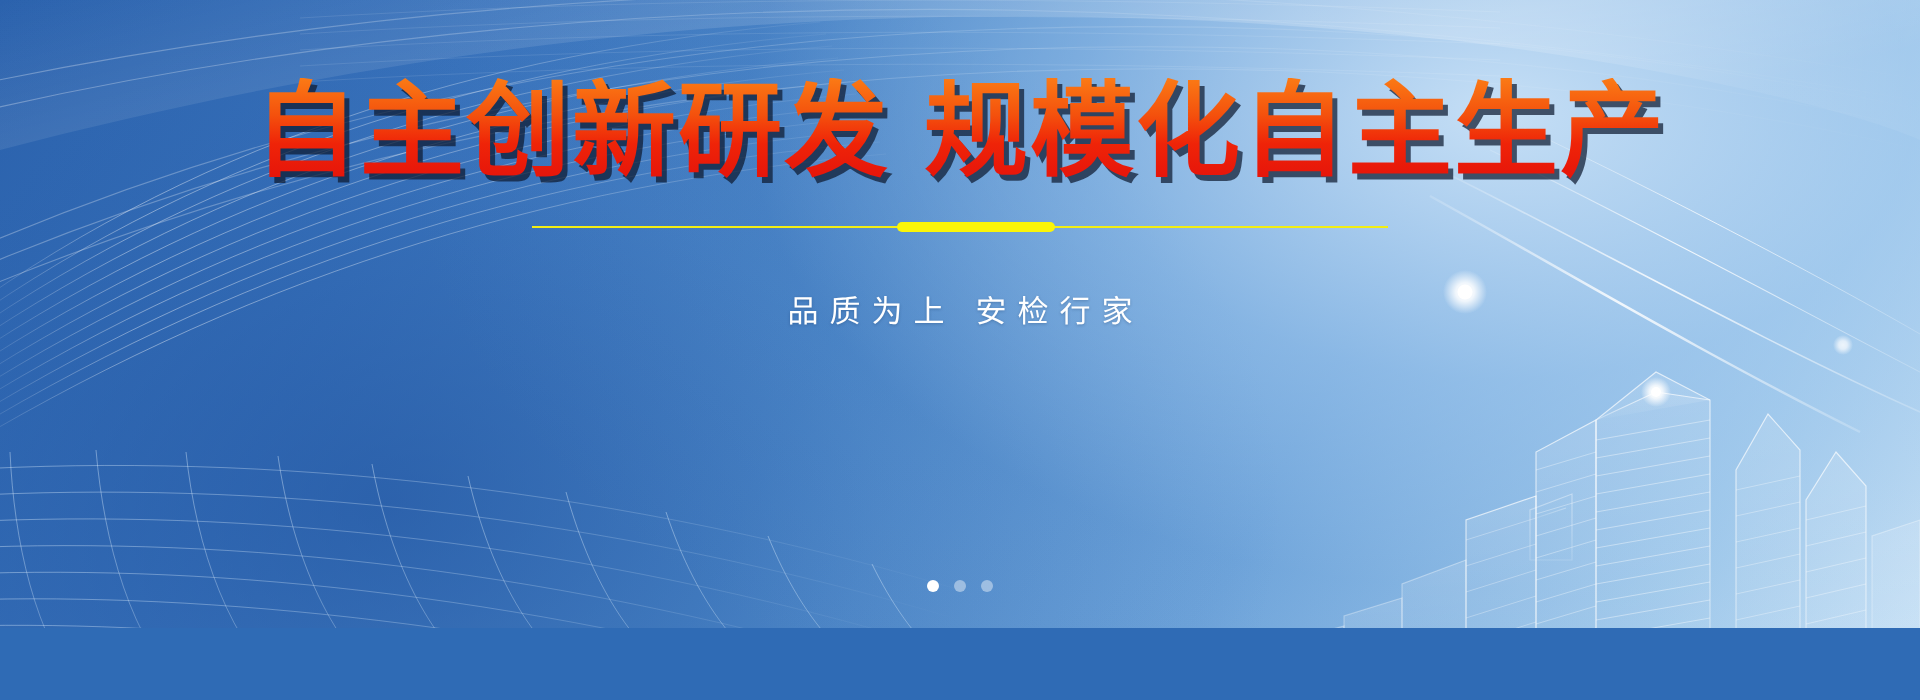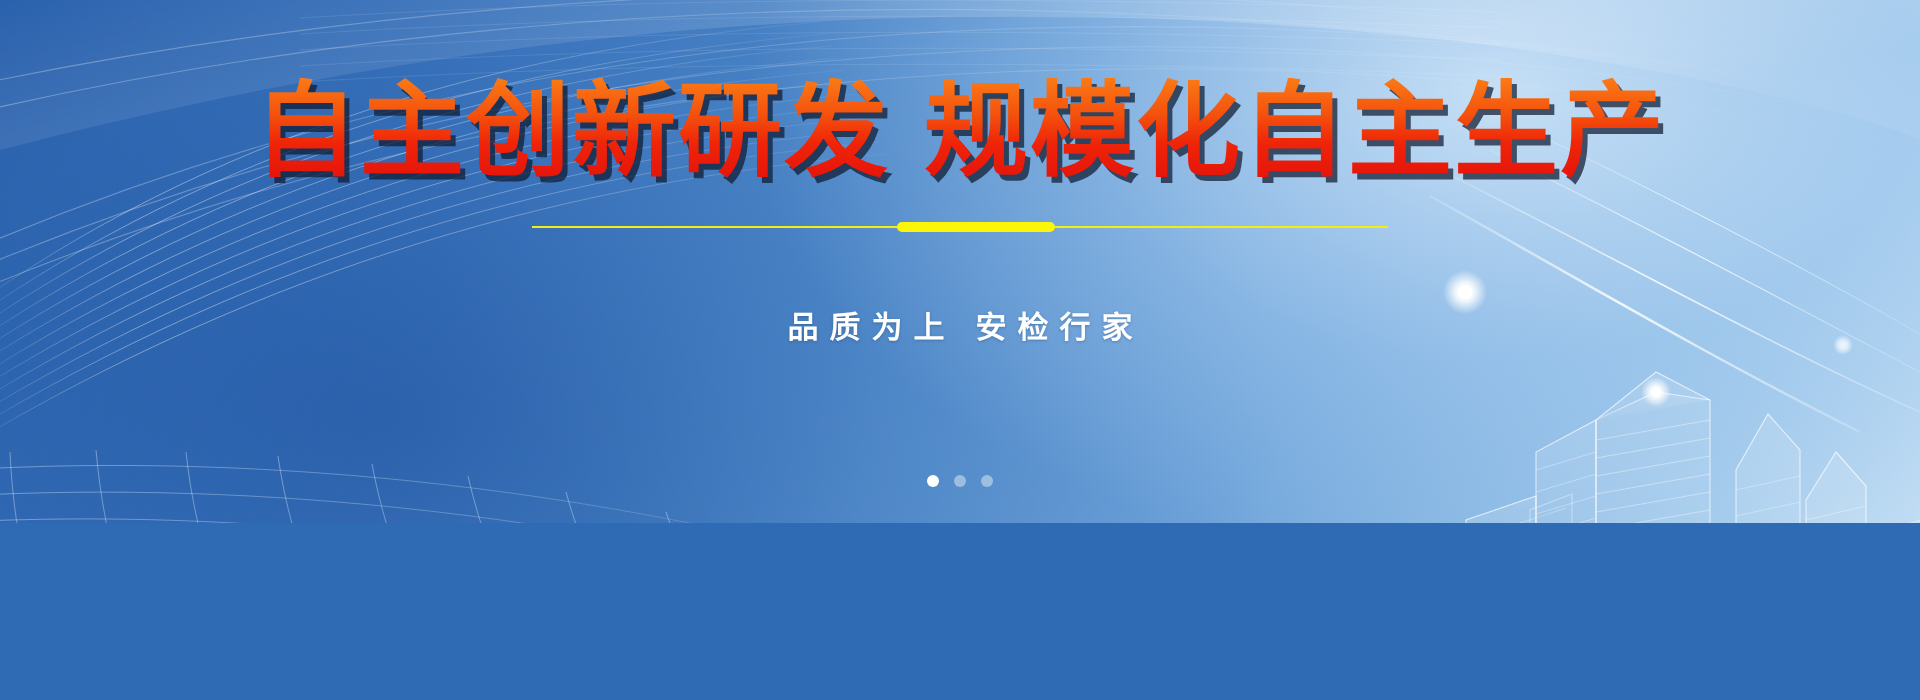--- a/index.html
+++ b/index.html
@@ -6,21 +6,21 @@
   * { margin:0; padding:0; box-sizing:border-box; }
   html, body {
     width:1920px; height:700px; overflow:hidden;
     font-family:"Liberation Sans","DejaVu Sans",sans-serif;
     background:#2f6bb5;
   }
 
   
   .banner {
     position:relative;
-    width:1920px; height:523px;
+    width:1920px; height:628px;
     overflow:hidden;
     background:
       radial-gradient(ellipse 1100px 700px at 78% 18%, rgba(205,228,248,0.92) 0%, rgba(160,200,238,0.55) 38%, rgba(110,165,220,0.10) 68%, rgba(0,0,0,0) 100%),
       radial-gradient(ellipse 900px 620px at 20% 80%, rgba(28,78,155,0.55) 0%, rgba(40,95,170,0.22) 55%, rgba(0,0,0,0) 100%),
       linear-gradient(118deg, #2b62ad 0%, #3a74bd 22%, #4d88c9 45%, #6fa4da 68%, #a3cbec 88%, #c9e2f6 100%);
   }
 
   
   .bg-layer { position:absolute; inset:0; width:1920px; height:700px; pointer-events:none; }
   .bg-layer svg { display:block; width:1920px; height:700px; }
@@ -65,23 +65,23 @@
   }
   .divider .nub {
     position:absolute; left:365px; top:2px;
     width:158px; height:10px;
     border-radius:5px;
     background:#fbf508;
   }
 
   
   .sub-one {
-    margin-top:68px;
+    margin-top:52px;
     font-size:31px;
-    font-weight:700;
+    font-weight:400;
     color:#ffffff;
     letter-spacing:11px;
     text-indent:11px;
     white-space:nowrap;
     text-shadow:0 1px 3px rgba(18,45,90,0.30);
   }
   .sub-one .spacer { display:inline-block; width:20px; }
 
   
   .sub-two {

